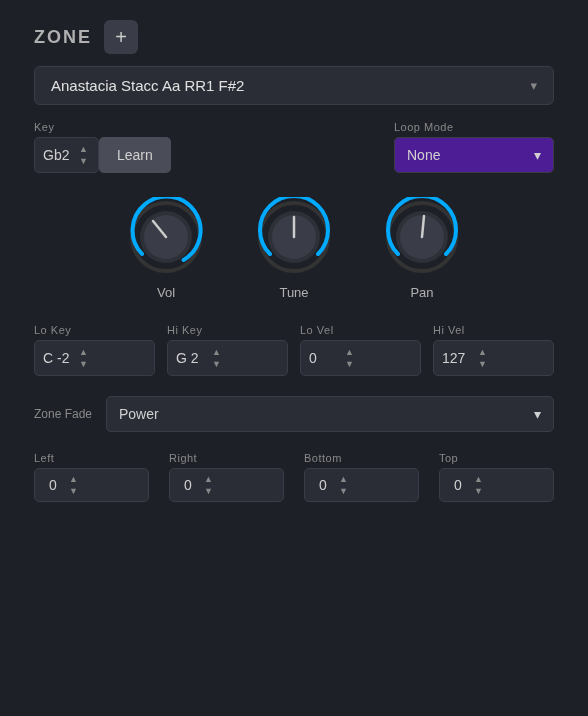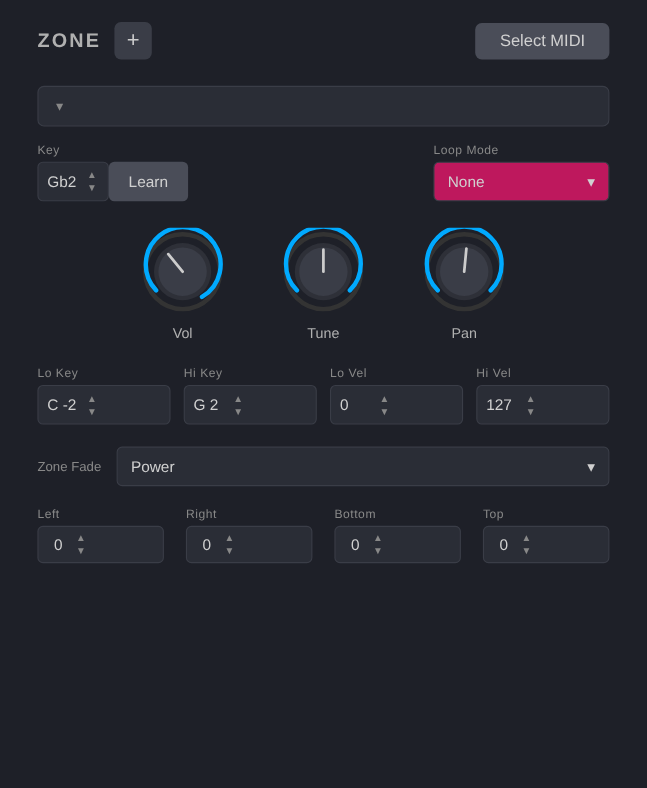--- a/index.html
+++ b/index.html
@@ -14,21 +14,21 @@
     .container {
       width: 540px;
       margin: 0 auto;
       padding: 20px 10px;
     }
     
     .header-row {
       display: flex;
       align-items: center;
       justify-content: space-between;
-      margin-bottom: 24px;
+      margin-bottom: 12px;
     }
     .zone-left {
       display: flex;
       align-items: center;
       gap: 12px;
     }
     .zone-label {
       font-size: 18px;
       font-weight: 600;
       color: #b0b0b0;
@@ -135,21 +135,21 @@
       height: 36px;
       font-weight: 500;
     }
     .loop-group {
       display: flex;
       flex-direction: column;
       gap: 4px;
       margin-left: auto;
     }
     .loop-dropdown {
-      background: #be185d;
+      background: #4c1d95;
       border: 1px solid #3a3d47;
       border-radius: 5px;
       color: #d0d0d0;
       font-size: 14px;
       padding: 0 12px;
       display: flex;
       align-items: center;
       justify-content: space-between;
       cursor: pointer;
       height: 36px;
@@ -249,25 +249,25 @@
 </head>
 <body>
 
 <div class="container">
 
   <div class="header-row">
     <div class="zone-left">
       <span class="zone-label">ZONE</span>
       <button class="add-button">+</button>
     </div>
-    <button class="select-midi-button">Select MIDI</button>
   </div>
 
   <div class="dropdown-row">
     <div class="main-dropdown">
+      <span>Anastacia Stacc Aa RR1 F#2</span>
       <span class="dropdown-chevron">▾</span>
     </div>
   </div>
 
   <div class="key-loop-row">
     <div class="field-group">
       <span class="field-label">Key</span>
       <div class="spinner-box">
         <span class="value">Gb2</span>
         <div class="spinner-arrows">

